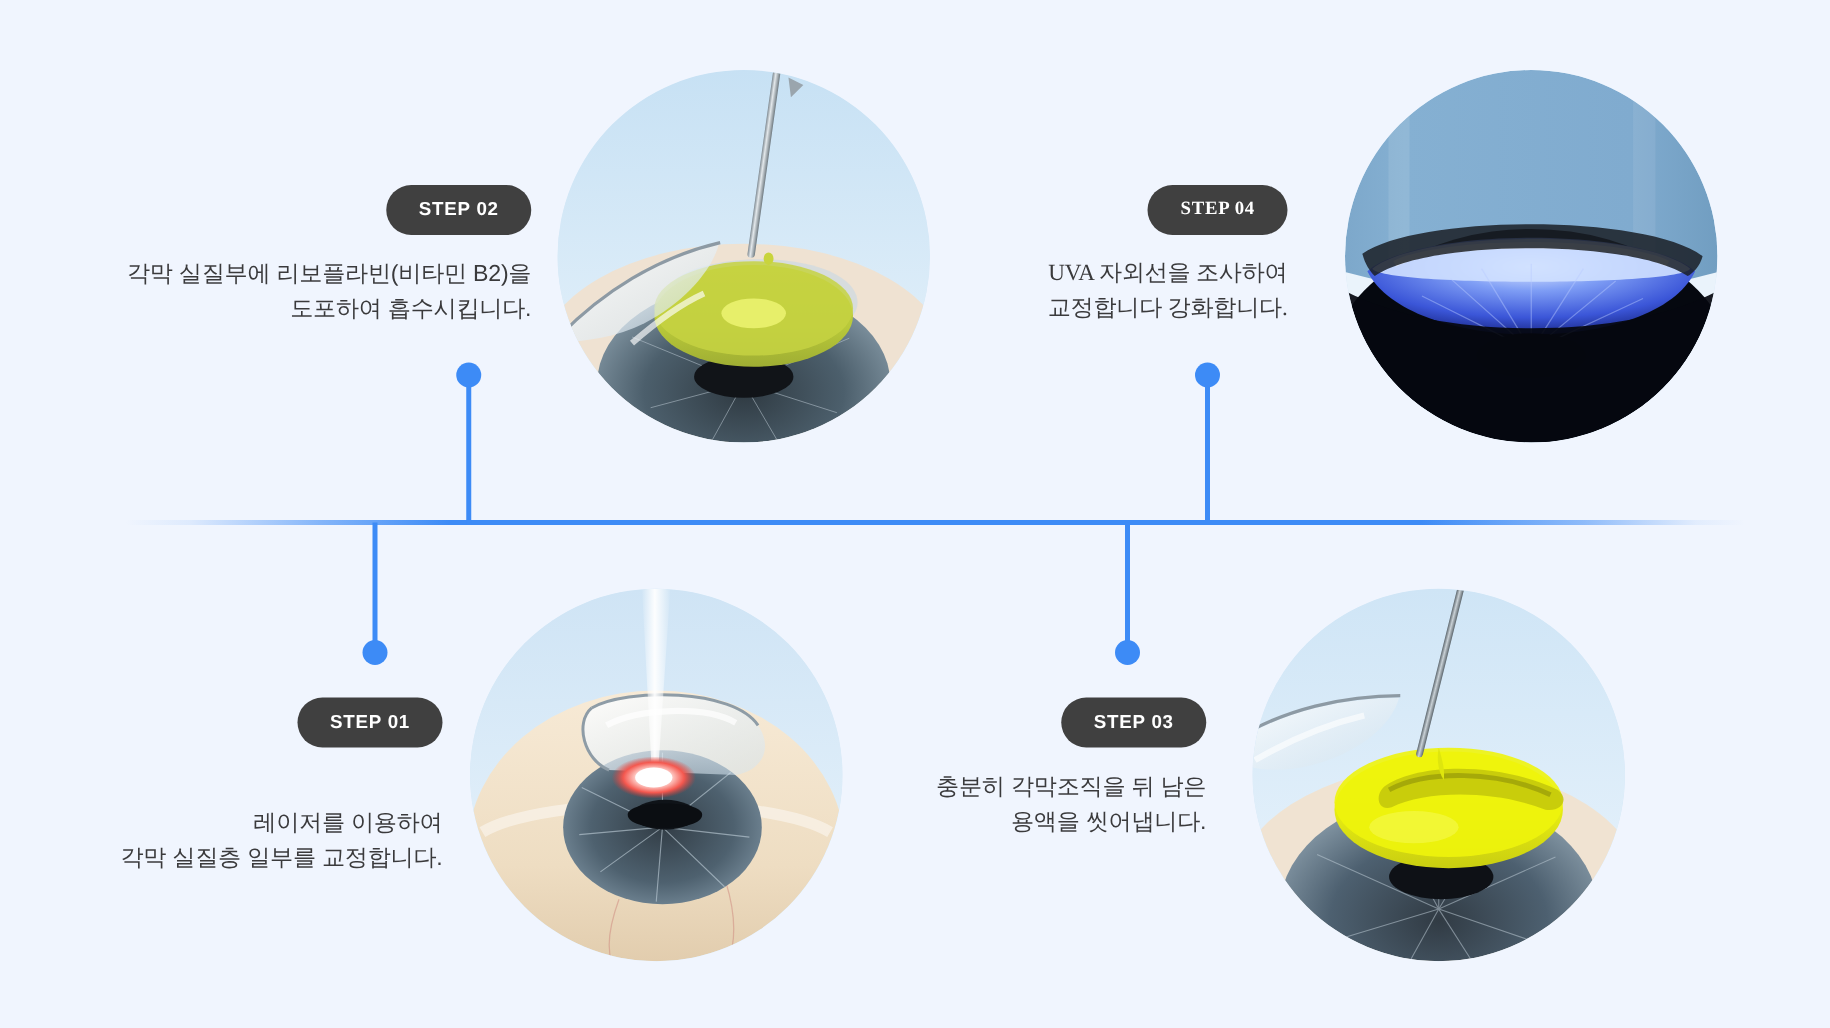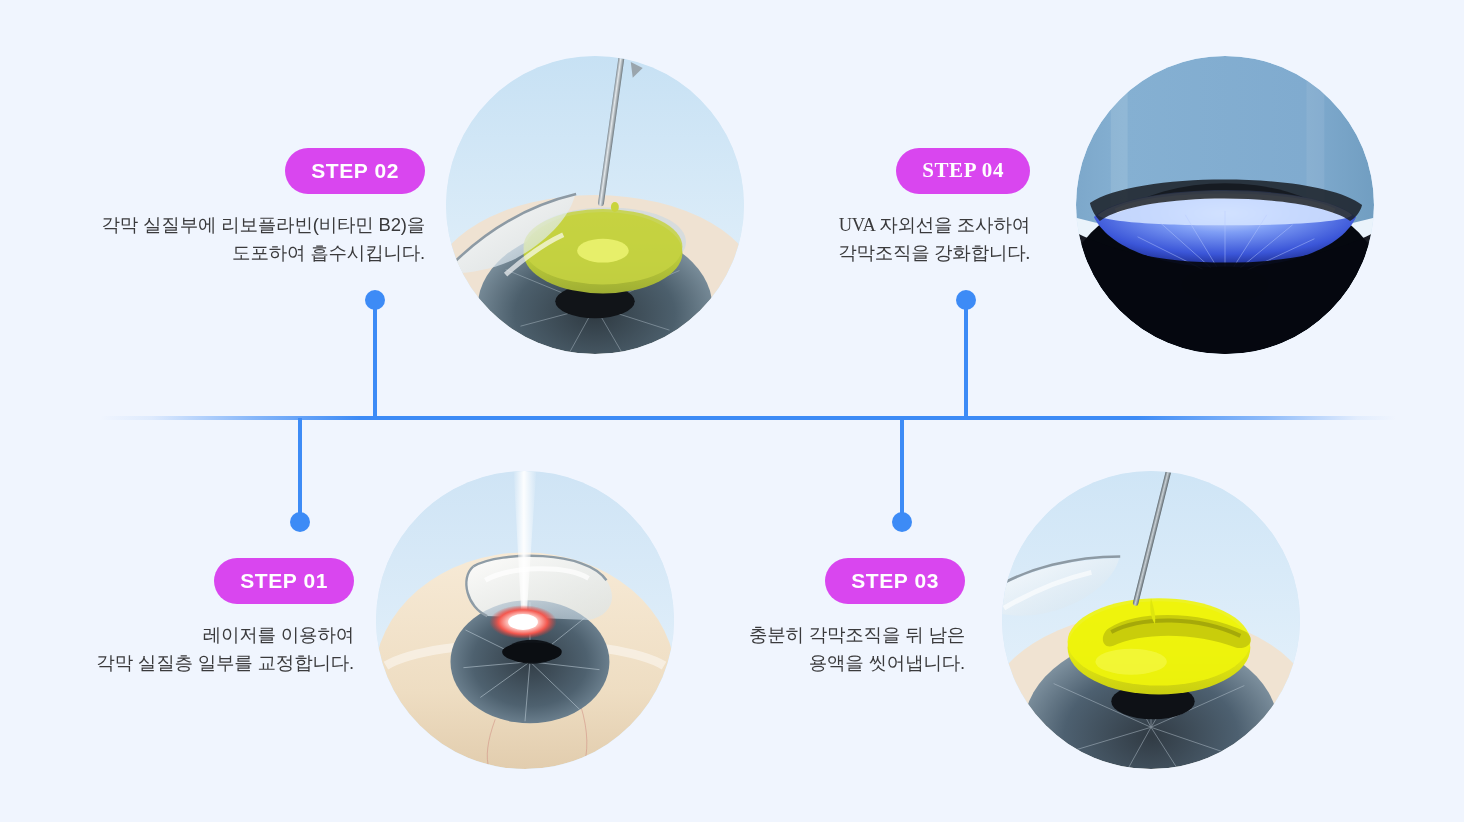--- a/index.html
+++ b/index.html
@@ -45,23 +45,23 @@
   }
   .step-text-col {
     position: absolute;
     display: flex;
     flex-direction: column;
   }
   .step-text-col.align-right { align-items: flex-end; text-align: right; }
 
   .badge {
     display: inline-block;
-    background: #d946ef;
+    background: #404040;
     color: #ffffff;
-    font-size: 21px;
+    font-size: 15px;
     font-weight: bold;
     letter-spacing: 0.6px;
     padding: 12px 26px 13px 26px;
     border-radius: 26px;
     line-height: 1;
     white-space: nowrap;
   }
   .desc {
     margin-top: 17px;
     color: #3a3a3c;
@@ -161,21 +161,21 @@
         <rect x="164" y="-16" width="6" height="168" rx="3" fill="url(#needle2)" transform="rotate(8 167 70)"></rect>
         <path d="M186 6 l12 6 -10 10 z" fill="#9aa5ad"></path>
         <ellipse cx="170" cy="152" rx="4" ry="5" fill="#c9d43c"></ellipse>
       </g>
     </svg>
   </div>
 
   <div class="step-text-col align-right" style="left:660px; top:148px; width:370px;font-family:Liberation Serif, serif;">
     <span class="badge">STEP 04</span>
     <span class="desc">UVA 자외선을 조사하여
-각막조직을 강화합니다.</span>
+교정합니다 강화합니다.</span>
   </div>
 
   <div class="eye-circle" style="left:1076px; top:56px; width:298px; height:298px;">
     <svg viewBox="0 0 300 300" preserveAspectRatio="xMidYMid slice" aria-hidden="true">
       <defs>
         <linearGradient id="uvbg" x1="0" y1="0" x2="1" y2="0">
           <stop offset="0%" stop-color="#7ba6c9"></stop>
             <stop offset="18%" stop-color="#85b0d2"></stop>
           <stop offset="75%" stop-color="#80abcf"></stop>
             <stop offset="100%" stop-color="#6f9cbf"></stop>
@@ -208,21 +208,21 @@
             <path d="M150 226 L62 182"></path>
           <path d="M150 226 L240 184"></path>
         </g>
         <path d="M14 148 C60 116 244 116 288 150 C286 158 280 164 276 166 C232 136 66 136 24 166 C20 162 16 156 14 148 Z" fill="#1a1f26" opacity=".85"></path>
         <ellipse cx="150" cy="230" rx="44" ry="18" fill="#05070c"></ellipse>
         <path d="M0 178 C40 198 90 208 150 208 C210 208 262 198 300 178 L300 300 L0 300 Z" fill="#05080f" opacity=".92"></path>
       </g>
     </svg>
   </div>
 
-  <div class="step-text-col align-right" style="left:28px; top:558px; width:326px;">
+  <div class="step-text-col align-right" style="left:28px; top:558px; width:326px;gap:29px;">
     <span class="badge">STEP 01</span>
     <span class="desc">레이저를 이용하여
 각막 실질층 일부를 교정합니다.</span>
   </div>
 
   <div class="eye-circle" style="left:376px; top:471px; width:298px; height:298px;">
     <svg viewBox="0 0 300 300" preserveAspectRatio="xMidYMid slice" aria-hidden="true">
       <defs>
         <linearGradient id="bg1" x1="0" y1="0" x2="0" y2="1">
           <stop offset="0%" stop-color="#cfe4f5"></stop>

